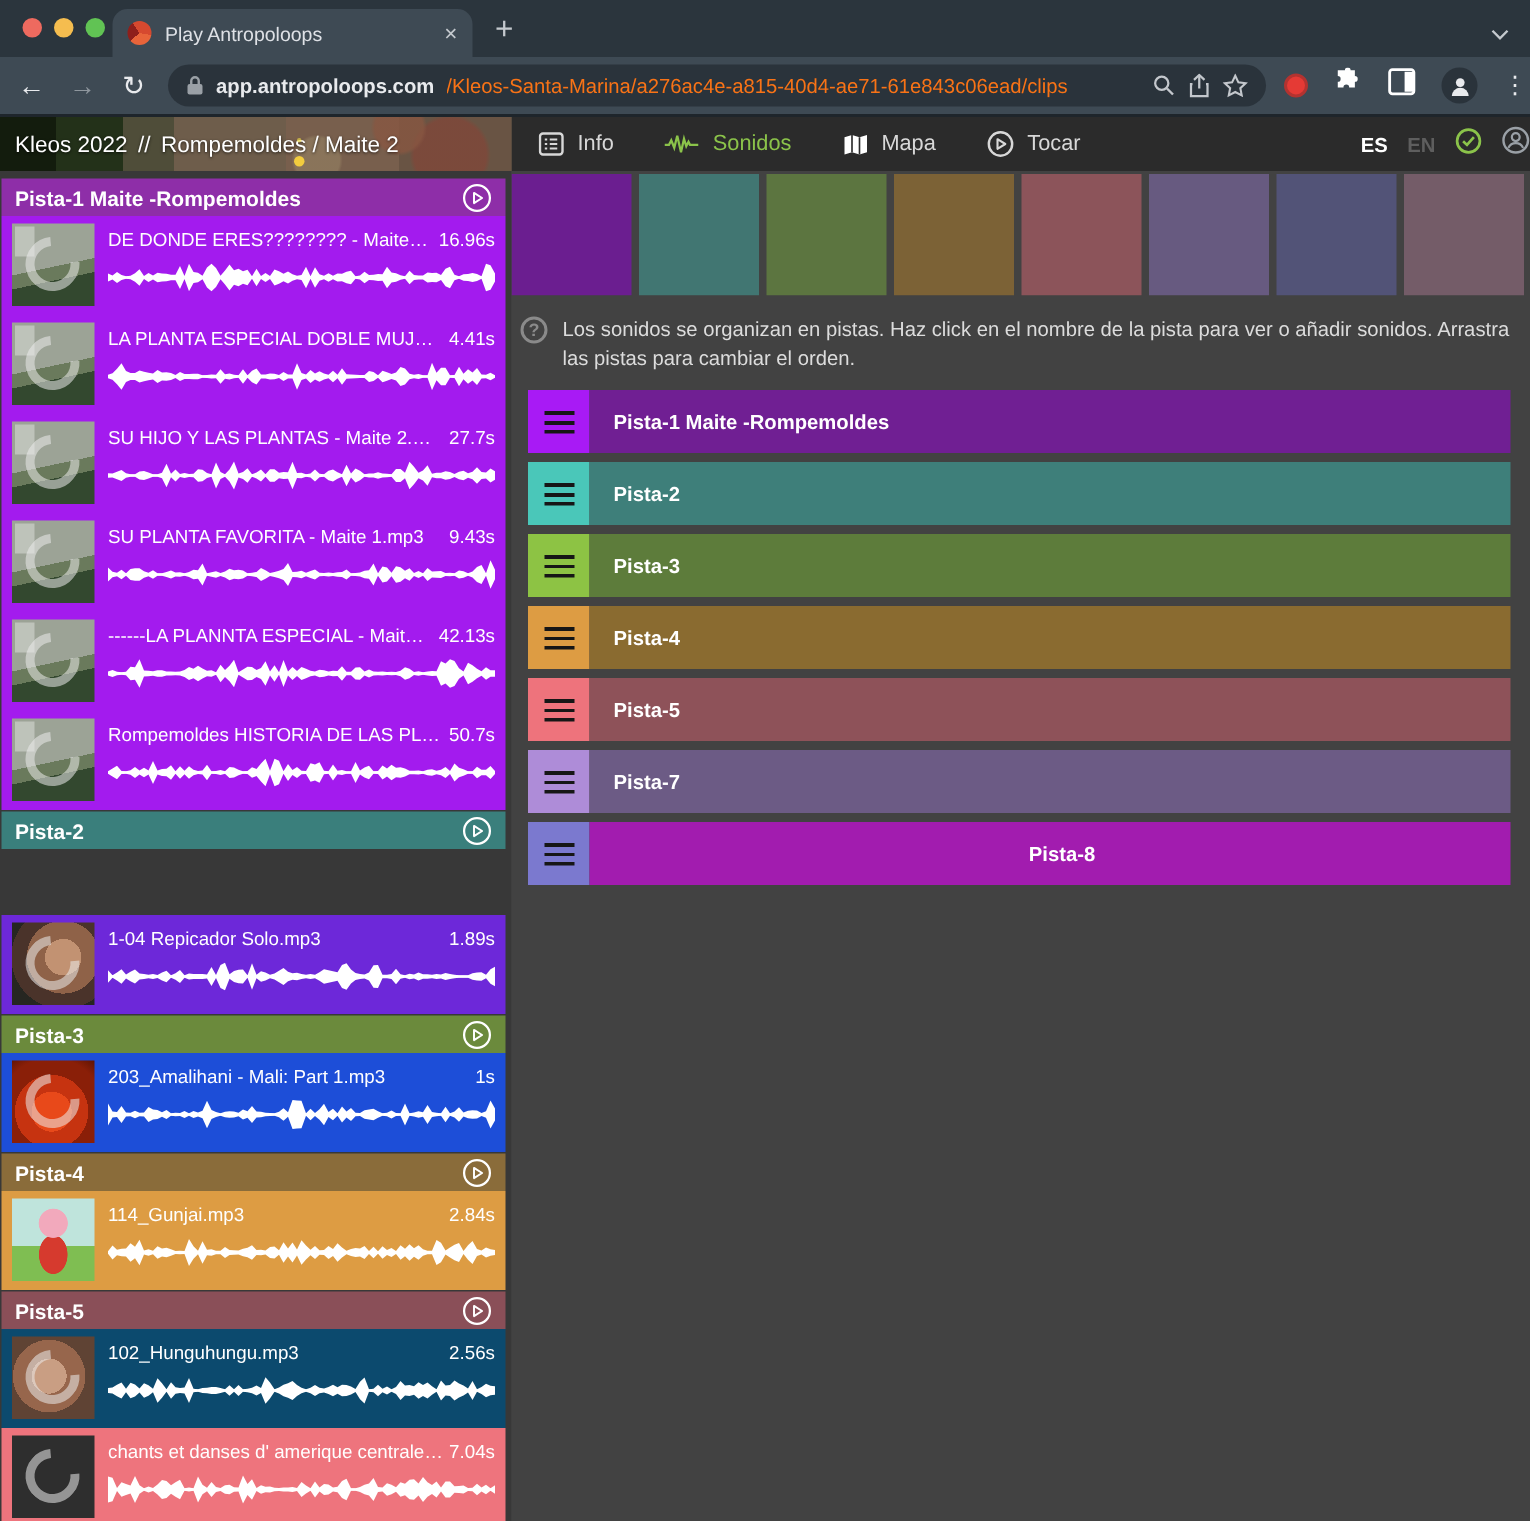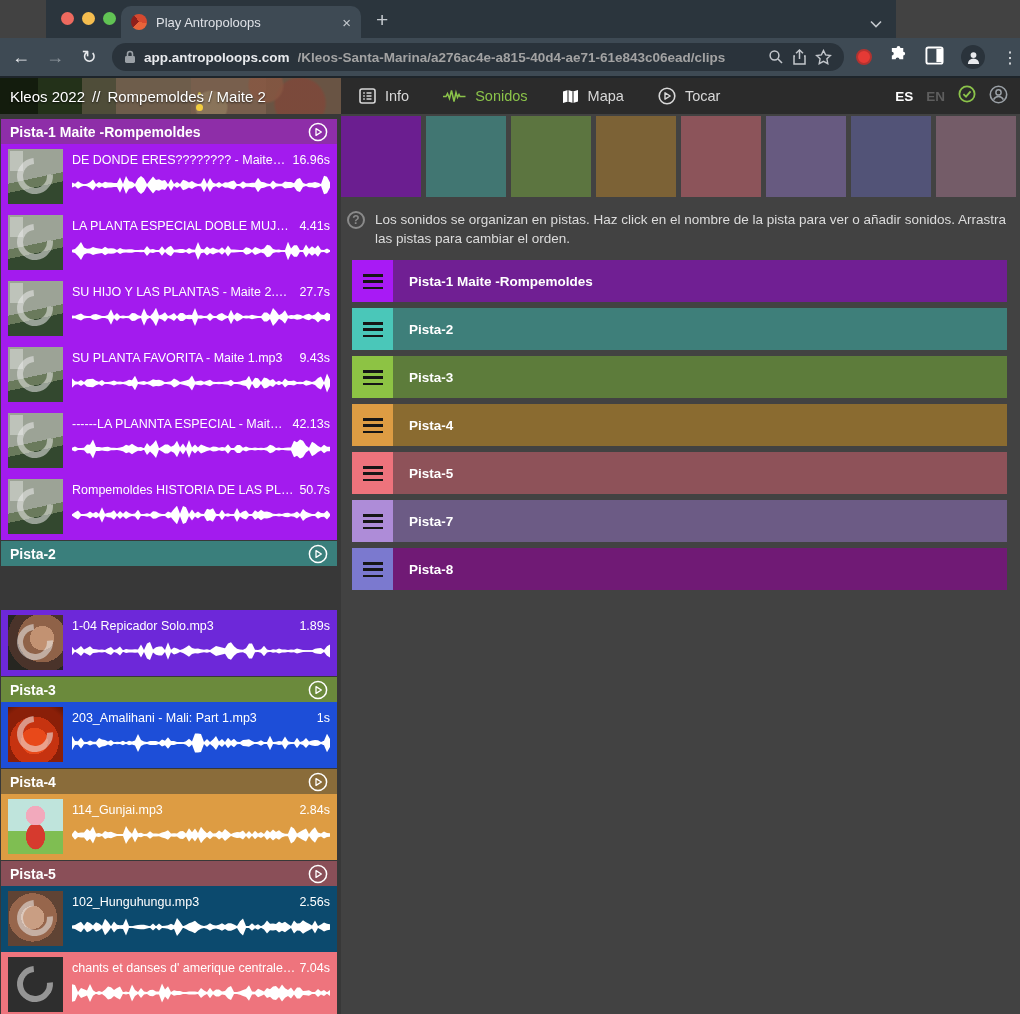--- a/index.html
+++ b/index.html
@@ -1,40 +1,40 @@
 <!DOCTYPE html>
 <html><head>
 <meta charset="utf-8">
 <style>
   * { margin:0; padding:0; box-sizing:border-box; }
   html,body { width:1020px; height:1014px; overflow:hidden; background:#424242;
               font-family:"Liberation Sans", sans-serif; }
 
   
-  .tabbar { position:absolute; left:0; top:0; width:850px; height:38px; background:#2B353D;margin-left:46px; }
+  .tabbar { position:absolute; left:0; top:0; width:1020px; height:38px; background:#2B353D; }
   .traffic { position:absolute; top:12px; left:15px; display:flex; gap:8px; }
   .traffic span { width:13px; height:13px; border-radius:50%; display:block; }
   .tl-red{background:#EE6A5F}.tl-yellow{background:#F5BD4F}.tl-green{background:#61C354}
   .tab { position:absolute; left:75px; top:6px; width:240px; height:32px; background:#3E4A54;
          border-radius:10px 10px 0 0; display:flex; align-items:center; padding:0 10px; gap:9px; }
   .favicon { width:16px; height:16px; border-radius:50%; flex:none;
              background:conic-gradient(from 230deg,#8E1F1B 0 95deg,#D6492F 95deg 230deg,#E8643A 230deg 360deg); }
   .tab-title { color:#DEE1E6; font-size:13px; flex:1; white-space:nowrap; overflow:hidden; }
   .tab-close { color:#C4C9CE; font-size:15px; line-height:1; cursor:default; }
   .newtab { position:absolute; left:330px; top:8px; color:#C4C9CE; font-size:21px; font-weight:300; }
   .tab-chevron { position:absolute; right:14px; top:14px; color:#C4C9CE; }
 
   .toolbar { position:absolute; left:0; top:38px; width:1020px; height:38px; background:#3E4A54;
              display:flex; align-items:center; }
   .nav-ic { font-size:18px; color:#E8EAED; width:34px; text-align:center; flex:none; }
   .nav-ic.dim { color:#8F979E; }
   .urlpill { margin-left:6px; width:732px; height:28px; border-radius:14px; background:#2A333B;
              display:flex; align-items:center; padding:0 12px; gap:8px; }
   .url-domain { color:#E8EAED; font-size:13.5px; font-weight:bold; white-space:nowrap; }
-  .url-path { color:#a3a3a3; font-size:13.5px; white-space:nowrap; overflow:hidden; flex:1;font-weight:bold; }
+  .url-path { color:#f97316; font-size:13.5px; white-space:nowrap; overflow:hidden; flex:1; }
   .pill-ic { color:#C3C7CC; flex:none; display:flex; }
   .tb-right { display:flex; align-items:center; gap:17px; margin-left:12px; }
   .rec-dot { width:16px; height:16px; border-radius:50%; background:#E53A35; border:2.5px solid #B33330; }
   .avatar-circle { width:24px; height:24px; border-radius:50%; background:#2A333B; display:flex;
                    align-items:center; justify-content:center; }
   .chrome-sep { position:absolute; left:0; top:76px; width:1020px; height:2px; background:#1E252B; }
 
   
   .appbar { position:absolute; left:0; top:78px; width:1020px; height:36px; background:#2B2B2B;
             display:flex; align-items:center; }
@@ -48,21 +48,21 @@
                              #9A8168 34% 56%,#A8846A 56% 78%,#93755D 78% 100%); }
   .crumb::before { content:""; position:absolute; inset:0; background:rgba(10,10,10,.30); }
   .crumb::after { content:""; position:absolute; left:196px; bottom:3px; width:7px; height:7px;
                   border-radius:50%; background:#F2CC3E; box-shadow:0 -14px 0 -2px rgba(240,220,70,.65); }
   .crumb span { position:relative; color:#FFFFFF; font-size:15px; white-space:nowrap;
                 text-shadow:0 1px 2px rgba(0,0,0,.7); }
   .appnav { display:flex; align-items:center; gap:34px; padding-left:18px; flex:1; }
   .appnav .navitem { display:flex; align-items:center; gap:9px; color:#D8D8D8; font-size:14.5px; }
   .appnav .navitem.active { color:#8BC34A; }
   .appnav svg { display:block; }
-  .appbar-right { display:flex; align-items:center; gap:13px; padding-right:12px; }
+  .appbar-right { display:flex; align-items:center; gap:13px; }
   .lang-es { color:#FFFFFF; font-size:13.5px; font-weight:bold; }
   .lang-en { color:#5E5E5E; font-size:13.5px; font-weight:bold; }
 
   
   .sidebar { position:absolute; left:0; top:114px; width:341px; height:900px; background:#383838;
              padding:5px 0 0 1px; overflow:hidden; }
   .track-section { width:336px; margin-bottom:1px; }
   .track-head { height:25px; display:flex; align-items:center; padding:0 9px; }
   .track-head .tname { color:#fff; font-size:14px; font-weight:bold; flex:1; white-space:nowrap;
                        overflow:hidden; }
@@ -518,18 +518,18 @@
           <div class="hamburger"></div>
         </div>
         <div class="trow-body" style="background: rgb(108, 91, 133);">
           <span class="trow-label">Pista-7</span>
         </div>
       </div>
       <div class="trow">
         <div class="trow-handle" style="background: rgb(123, 121, 207);">
           <div class="hamburger"></div>
         </div>
-        <div class="trow-body" style="background: #701a75;">
+        <div class="trow-body" style="background: #a21caf; justify-content: center;">
           <span class="trow-label">Pista-8</span>
         </div>
       </div>
     </div>
 </div>
 
 </body></html>

